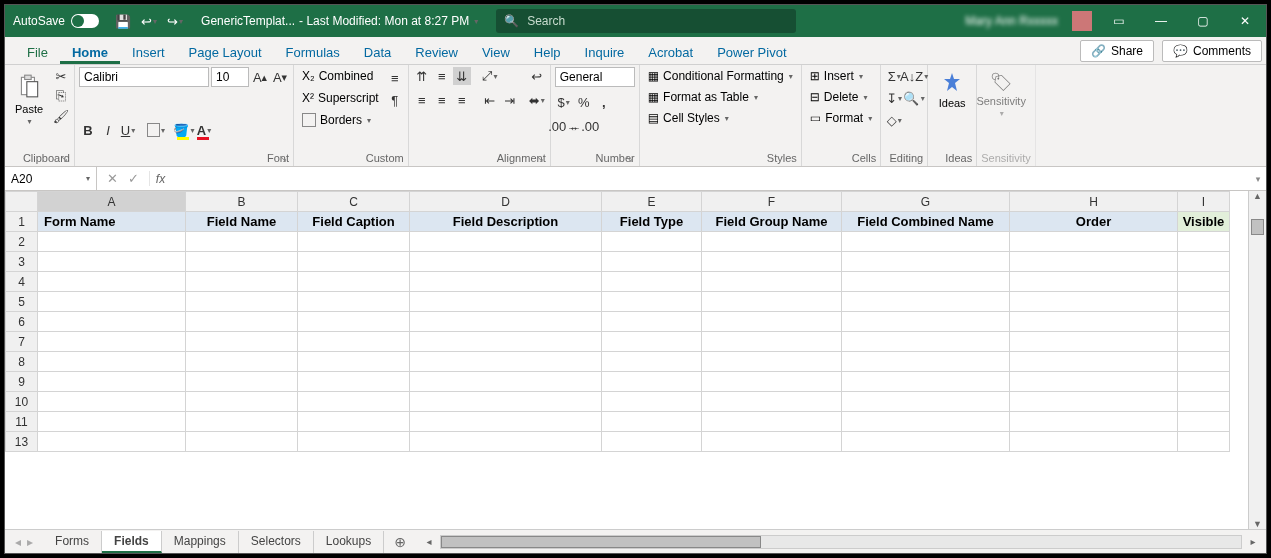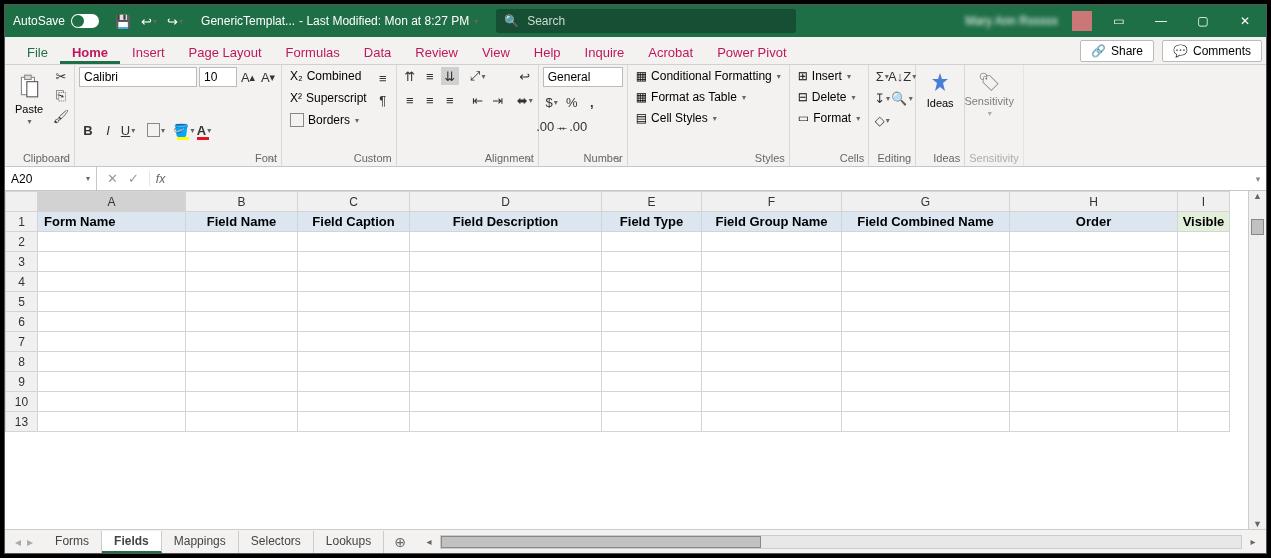--- a/index.html
+++ b/index.html
@@ -16,38 +16,38 @@
 .filename { padding: 0 10px; display: flex; align-items: center; gap: 4px; }
 .searchbox { background: #164f33; height: 24px; width: 300px; border-radius: 3px; display: flex; align-items: center; padding: 0 8px; gap: 8px; margin-left: 8px; color: #c8dccf; }
 .titlebar-spacer { flex: 1; }
 .username { padding: 0 8px; filter: blur(2px); }
 .avatar { width: 20px; height: 20px; background: #c77; margin: 0 6px; }
 .winctl { display: flex; }
 .winbtn { width: 42px; height: 32px; display: flex; align-items: center; justify-content: center; font-size: 12px; cursor: pointer; }
 
 
 .tabs { background: #f3f2f1; height: 28px; display: flex; align-items: flex-end; border-bottom: 1px solid #d0d0d0; padding-left: 10px; }
-.tab { padding: 4px 12px; font-size: 13px; color: #be185d; cursor: pointer; }
+.tab { padding: 4px 12px; font-size: 13px; color: #0369a1; cursor: pointer; }
 .tab.file { color: #1e6f46; font-weight: 400; }
 .tab.active { border-bottom: 3px solid #1e6f46; font-weight: 600; padding-bottom: 1px; }
 .tabs-spacer { flex: 1; }
 .sharebtn { border: 1px solid #bbb; background: #fff; padding: 3px 10px; margin: 2px 4px; font-size: 12px; border-radius: 2px; display: flex; align-items: center; gap: 5px; cursor: pointer; }
 
 
 .ribbon { background: #f3f2f1; height: 102px; display: flex; border-bottom: 1px solid #c8c6c4; }
 .group { border-right: 1px solid #d8d8d8; display: flex; flex-direction: column; padding: 2px 4px 0 4px; }
 .group-body { flex: 1; display: flex; align-items: flex-start; gap: 3px; }
 .group-label { text-align: right; font-size: 11px; color: #666; padding: 2px 0; position: relative; }
 .group-label .launcher { position: absolute; right: 2px; bottom: 2px; font-size: 9px; color: #888; cursor: pointer; }
 .col { display: flex; flex-direction: column; gap: 2px; }
 .row { display: flex; gap: 2px; align-items: center; }
 .bigbtn { display: flex; flex-direction: column; align-items: center; justify-content: center; width: 40px; padding: 4px 2px; font-size: 11px; cursor: pointer; gap: 2px; }
 .smicon { width: 18px; height: 18px; display: flex; align-items: center; justify-content: center; font-size: 13px; cursor: pointer; color: #333; }
 .dd { font-size: 8px; color: #666; margin-left: 1px; }
-.fontname { width: 118px; height: 20px; border: 1px solid #bbb; background: #fff; font-size: 12px; padding: 1px 4px; }
+.fontname { width: 130px; height: 20px; border: 1px solid #bbb; background: #fff; font-size: 12px; padding: 1px 4px; }
 .fontsize { width: 38px; height: 20px; border: 1px solid #bbb; background: #fff; font-size: 12px; padding: 1px 4px; }
 .rlabel { font-size: 12px; padding: 2px 4px; display: flex; align-items: center; gap: 4px; cursor: pointer; }
 .numfmt { width: 80px; height: 20px; border: 1px solid #bbb; background: #fff; font-size: 12px; padding: 1px 4px; }
 .paste-icon { width: 26px; height: 30px; }
 .bordbox { border: 1px solid #888; width: 14px; height: 14px; }
 .align-active { background: #d0d0d0; }
 .ideas-ico { width: 24px; height: 24px; }
 .fillcolor { position: relative; }
 .underline-bar { position: absolute; bottom: -1px; left: 2px; width: 12px; height: 3px; }
 
@@ -513,20 +513,32 @@
               <td></td>
               <td></td>
               <td></td>
               <td></td>
               <td></td>
               <td></td>
               <td></td>
               <td></td>
             </tr>
             <tr class="tblrow">
+              <th class="rowhdr">11</th>
+              <td></td>
+              <td></td>
+              <td></td>
+              <td></td>
+              <td></td>
+              <td></td>
+              <td></td>
+              <td></td>
+              <td></td>
+            </tr>
+            <tr class="tblrow">
               <th class="rowhdr">13</th>
               <td></td>
               <td></td>
               <td></td>
               <td></td>
               <td></td>
               <td></td>
               <td></td>
               <td></td>
               <td></td>

